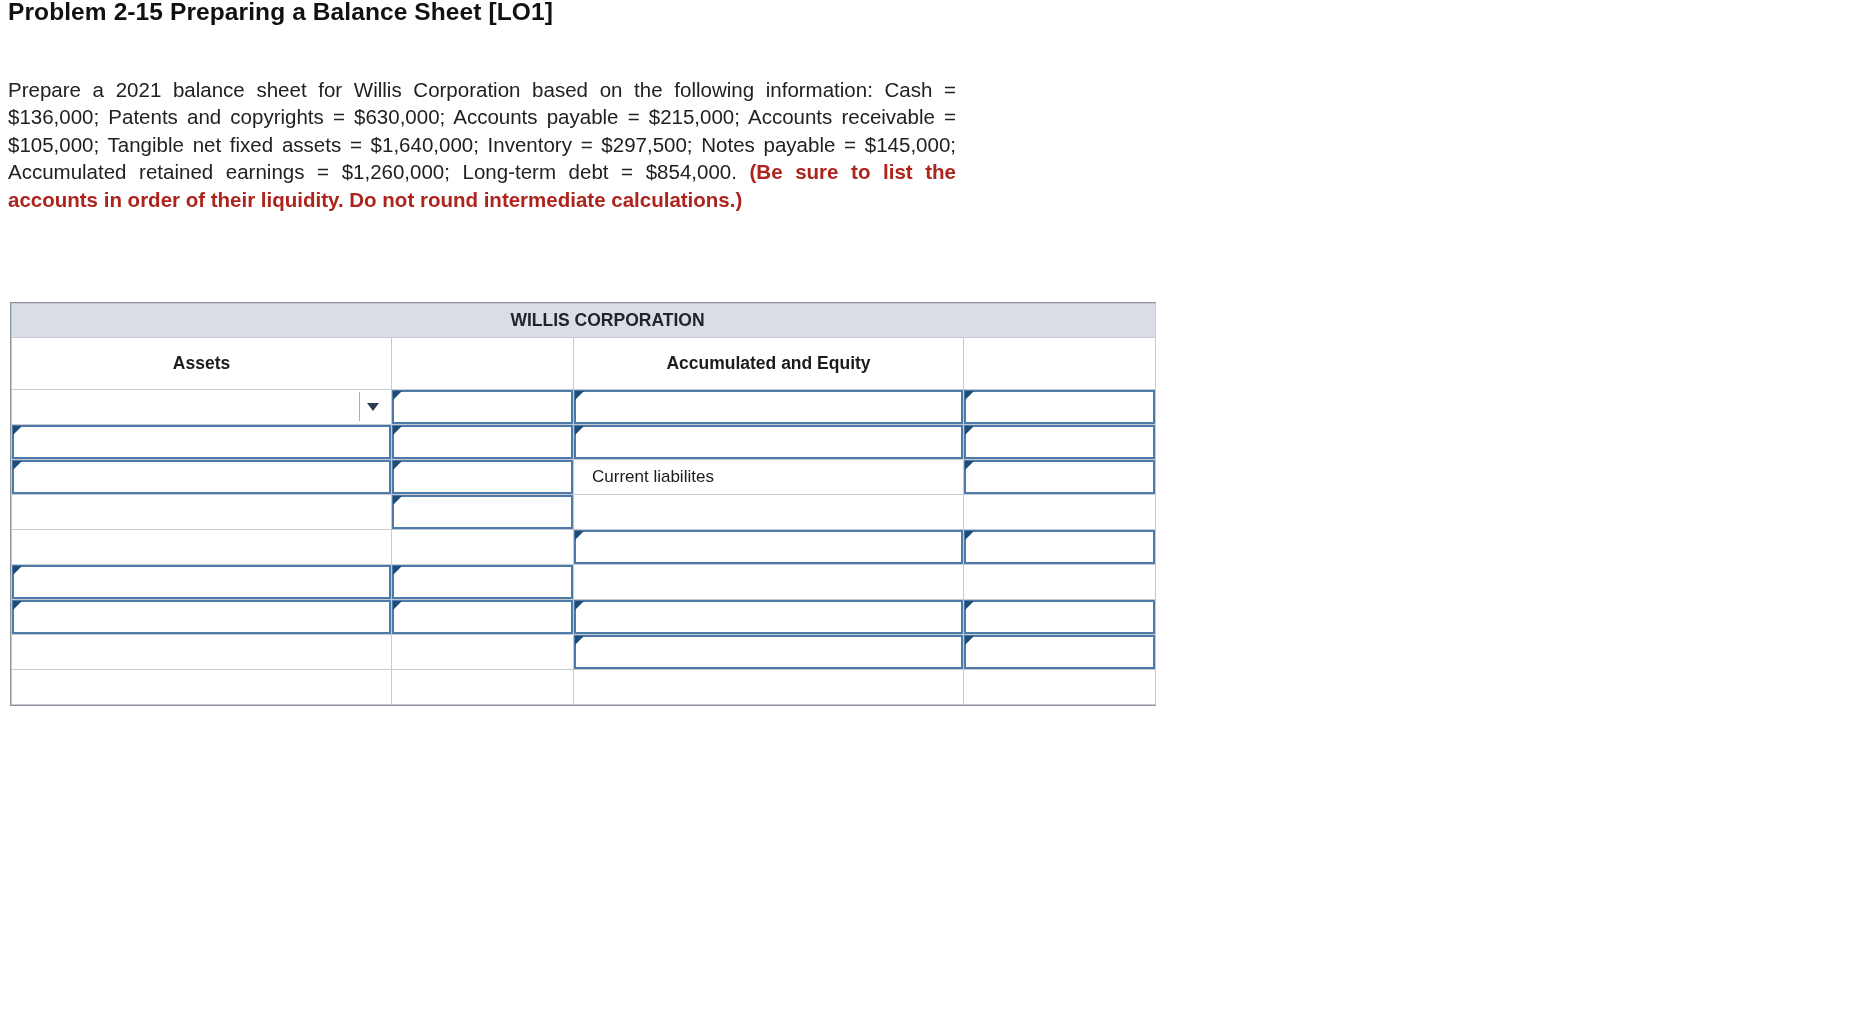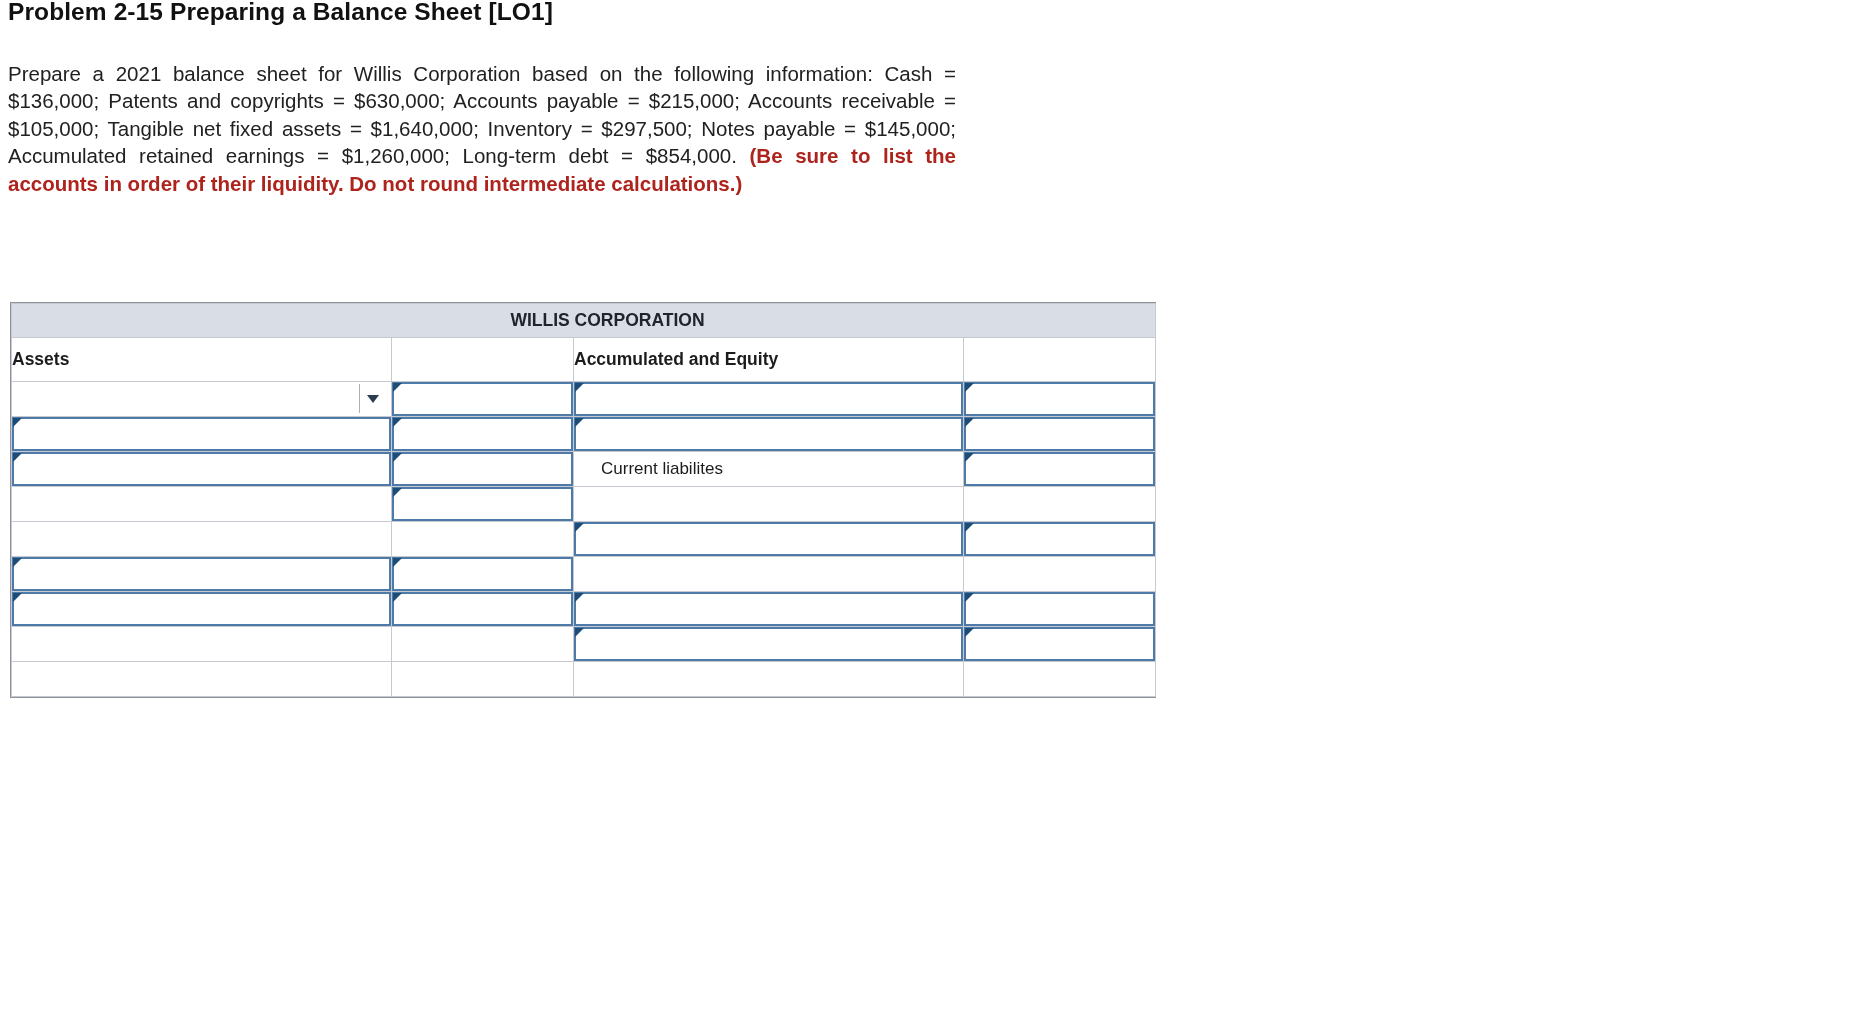--- a/index.html
+++ b/index.html
@@ -13,45 +13,45 @@
     overflow: hidden;
   }
 
   .title {
     position: absolute; left: 8px; top: -2px;
     font-size: 24.5px; font-weight: 700; color: #111;
     margin: 0; letter-spacing: 0.1px;
   }
 
   .problem {
-    position: absolute; left: 8px; top: 60px; width: 948px;
+    position: absolute; left: 8px; top: 76px; width: 948px;
     font-size: 20.5px; line-height: 27.4px;
     text-align: justify; color: #212121; margin: 0;
   }
   .problem .note { font-weight: 700; color: var(--note-red, #ae241d); }
 
   .sheet-wrap {
     position: absolute; left: 10px; top: 302px; width: 1146px;
     border: 1px solid #8d929a; background: #fff;
   }
   table.sheet { border-collapse: collapse; table-layout: fixed; width: 100%; }
   .sheet td {
     border: 1px solid #c6cad0; padding: 0;
     font-size: 17px; color: #1c1c1e; vertical-align: middle;
     height: 35px;
   }
   tr.hdr td {
     background: var(--header-bg, #d8dde6);
     font-weight: 700; text-align: center; height: 34px;
     font-size: 17.5px; color: #20242e; padding-left: 48px;
   }
-  tr.colhdr td { font-weight: 700; text-align: left; height: 44px; font-size: 17.5px; }
+  tr.colhdr td { font-weight: 700; text-align: center; height: 52px; font-size: 17.5px; }
 
   td.lbl { padding-left: 6px; }
-  td.lbl.indent { padding-left: 27px; margin-top: 37px; }
+  td.lbl.indent { padding-left: 18px; margin-top: 37px; }
 
   td.icell { position: relative; }
   .inp {
     position: absolute; inset: 0;
     border: 2px solid var(--input-border, #4e7aa9);
     background: #fff;
   }
   .marker {
     position: absolute; top: -1px; left: -1px; width: 0; height: 0;
     border-top: 9px solid var(--marker, #1d4d77);

